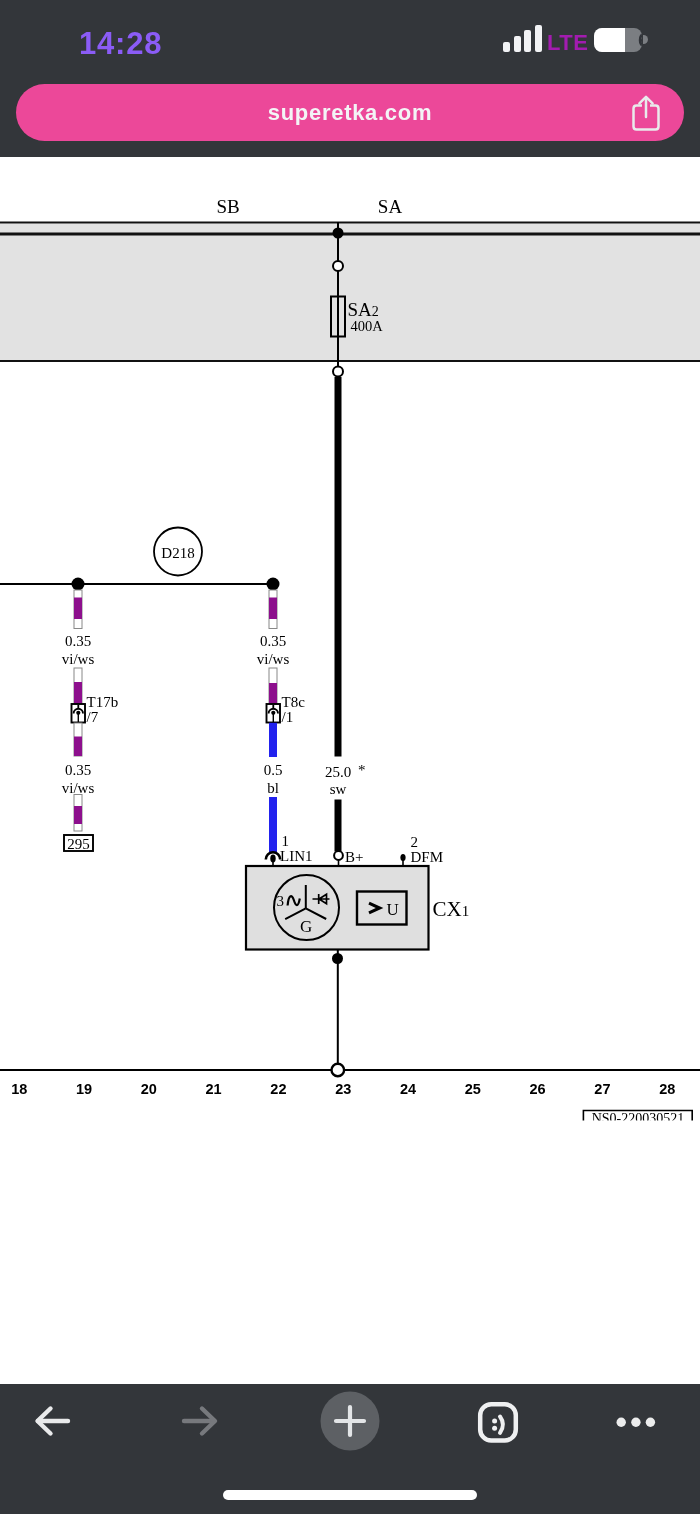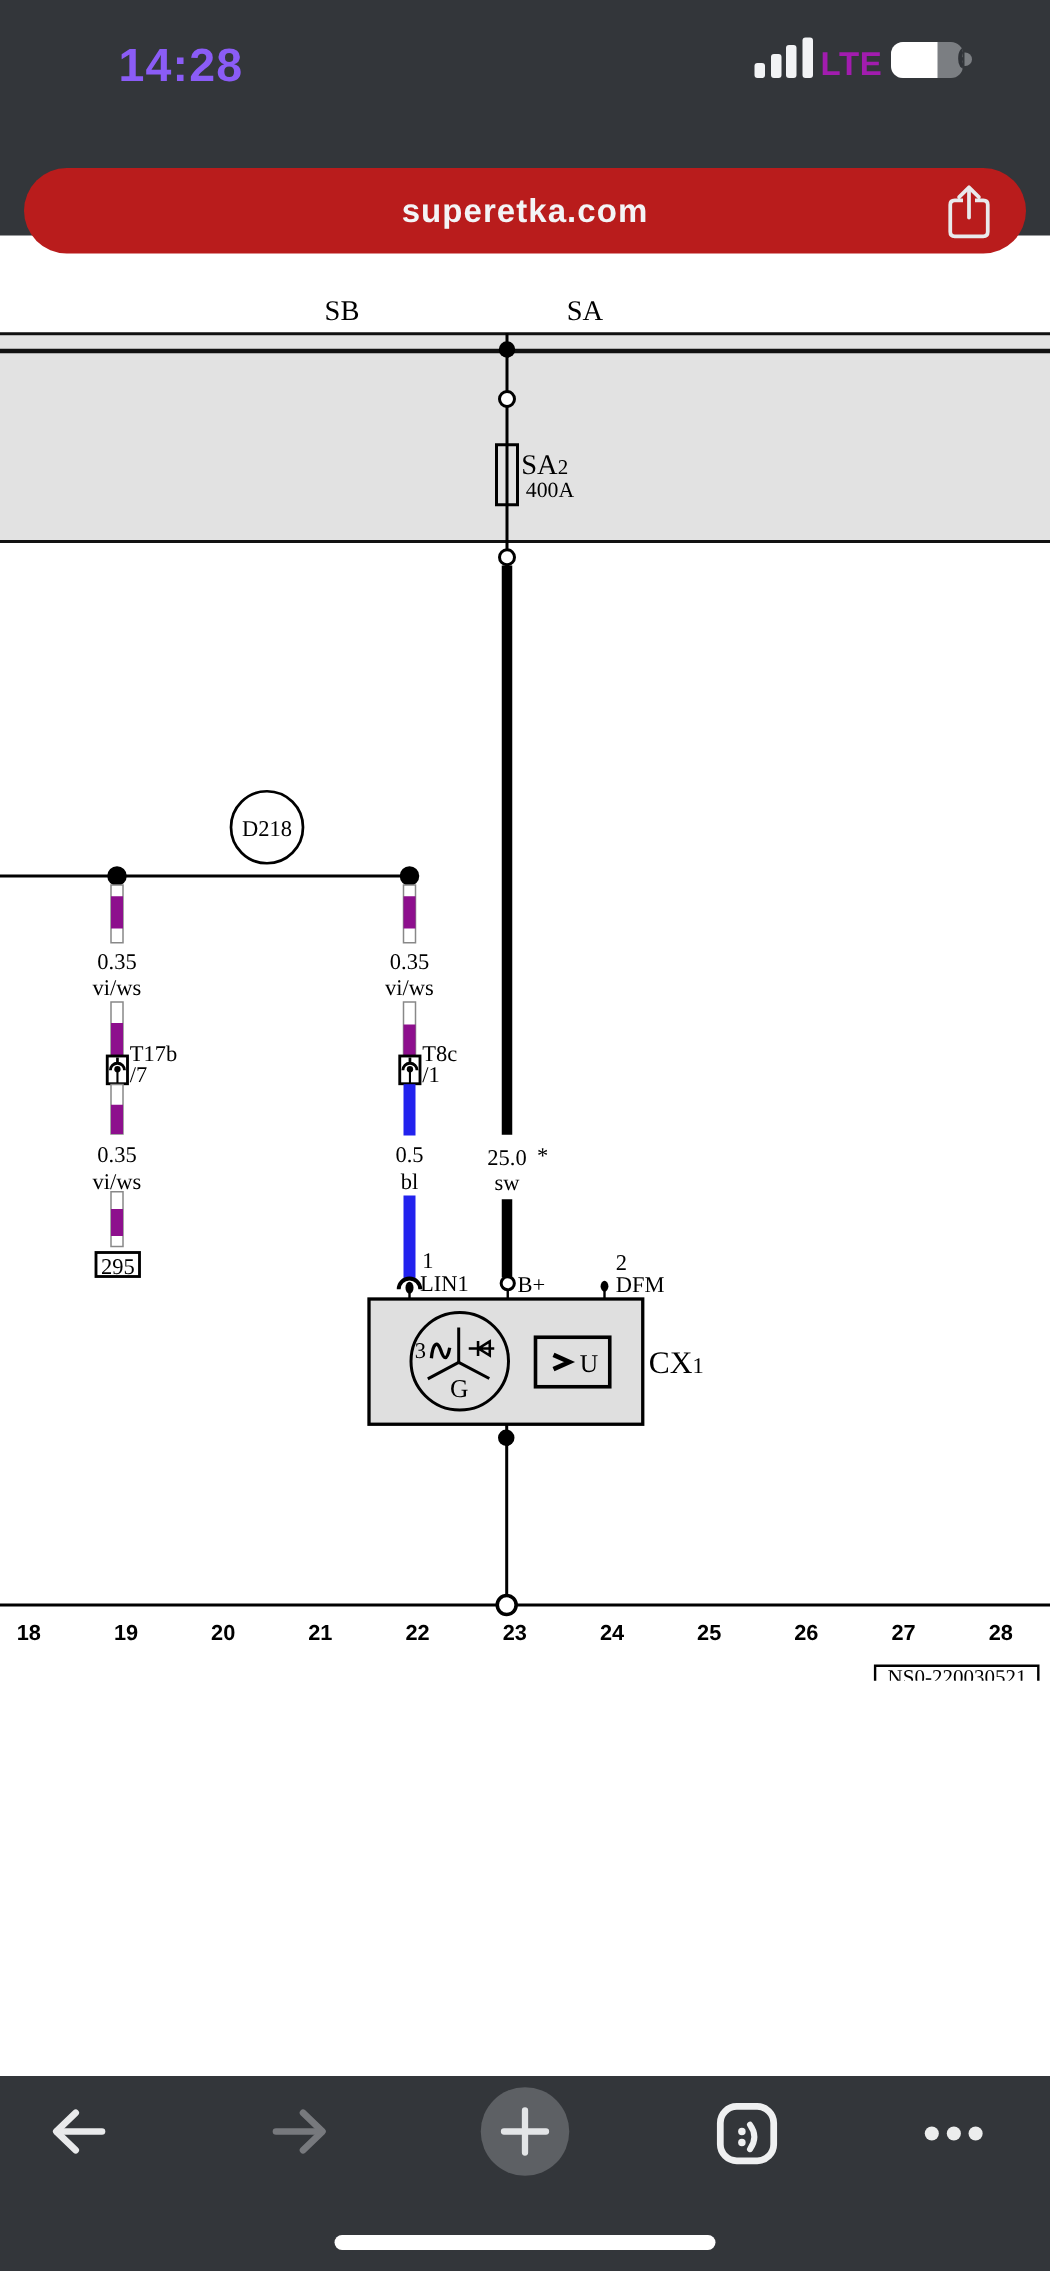--- a/index.html
+++ b/index.html
@@ -9,21 +9,21 @@
   
   #topchrome{position:absolute;left:0;top:0;width:700px;height:157px;background:#33363a;}
   #time{position:absolute;left:79px;top:26px;font-size:31px;font-weight:700;color:#8b5cf6;letter-spacing:.8px;}
   #lte{position:absolute;left:547px;top:30px;font-size:22px;font-weight:700;color:#a21caf;letter-spacing:.5px;}
   .sigbar{position:absolute;background:#f2f3f5;width:7px;border-radius:2px;}
   #batt{position:absolute;left:594px;top:28px;width:48px;height:24px;border-radius:8px;background:#7b7e82;overflow:hidden;}
   #battfill{position:absolute;left:0;top:0;width:31px;height:24px;background:#fff;}
   #battnum{position:absolute;left:0;top:0;width:38px;height:41px;text-align:center;line-height:24px;
            font-size:21px;font-weight:700;color:#303338;letter-spacing:.3px;padding-left:37px;}
   #battnub{position:absolute;left:643px;top:35px;width:5px;height:9px;background:#7b7e82;border-radius:0 5px 5px 0;}
-  #pill{position:absolute;left:16px;top:84px;width:668px;height:57px;border-radius:28.5px;background:#b91c1c;margin-top:28px;}
+  #pill{position:absolute;left:16px;top:84px;width:668px;height:57px;border-radius:28.5px;background:#ec4899;}
   #url{position:absolute;left:0;top:0;width:668px;height:57px;text-align:center;line-height:57px;
        font-size:22px;font-weight:600;color:#f3f4f6;letter-spacing:.7px;}
   
   #toolbar{position:absolute;left:0;top:1384px;width:700px;height:130px;background:#33363a;}
   #homebar{position:absolute;left:223px;top:1490px;width:254px;height:10px;border-radius:5px;background:#fff;}
 </style>
 </head>
 <body>
   <div id="topchrome"></div>
   <div id="time">14:28</div>

